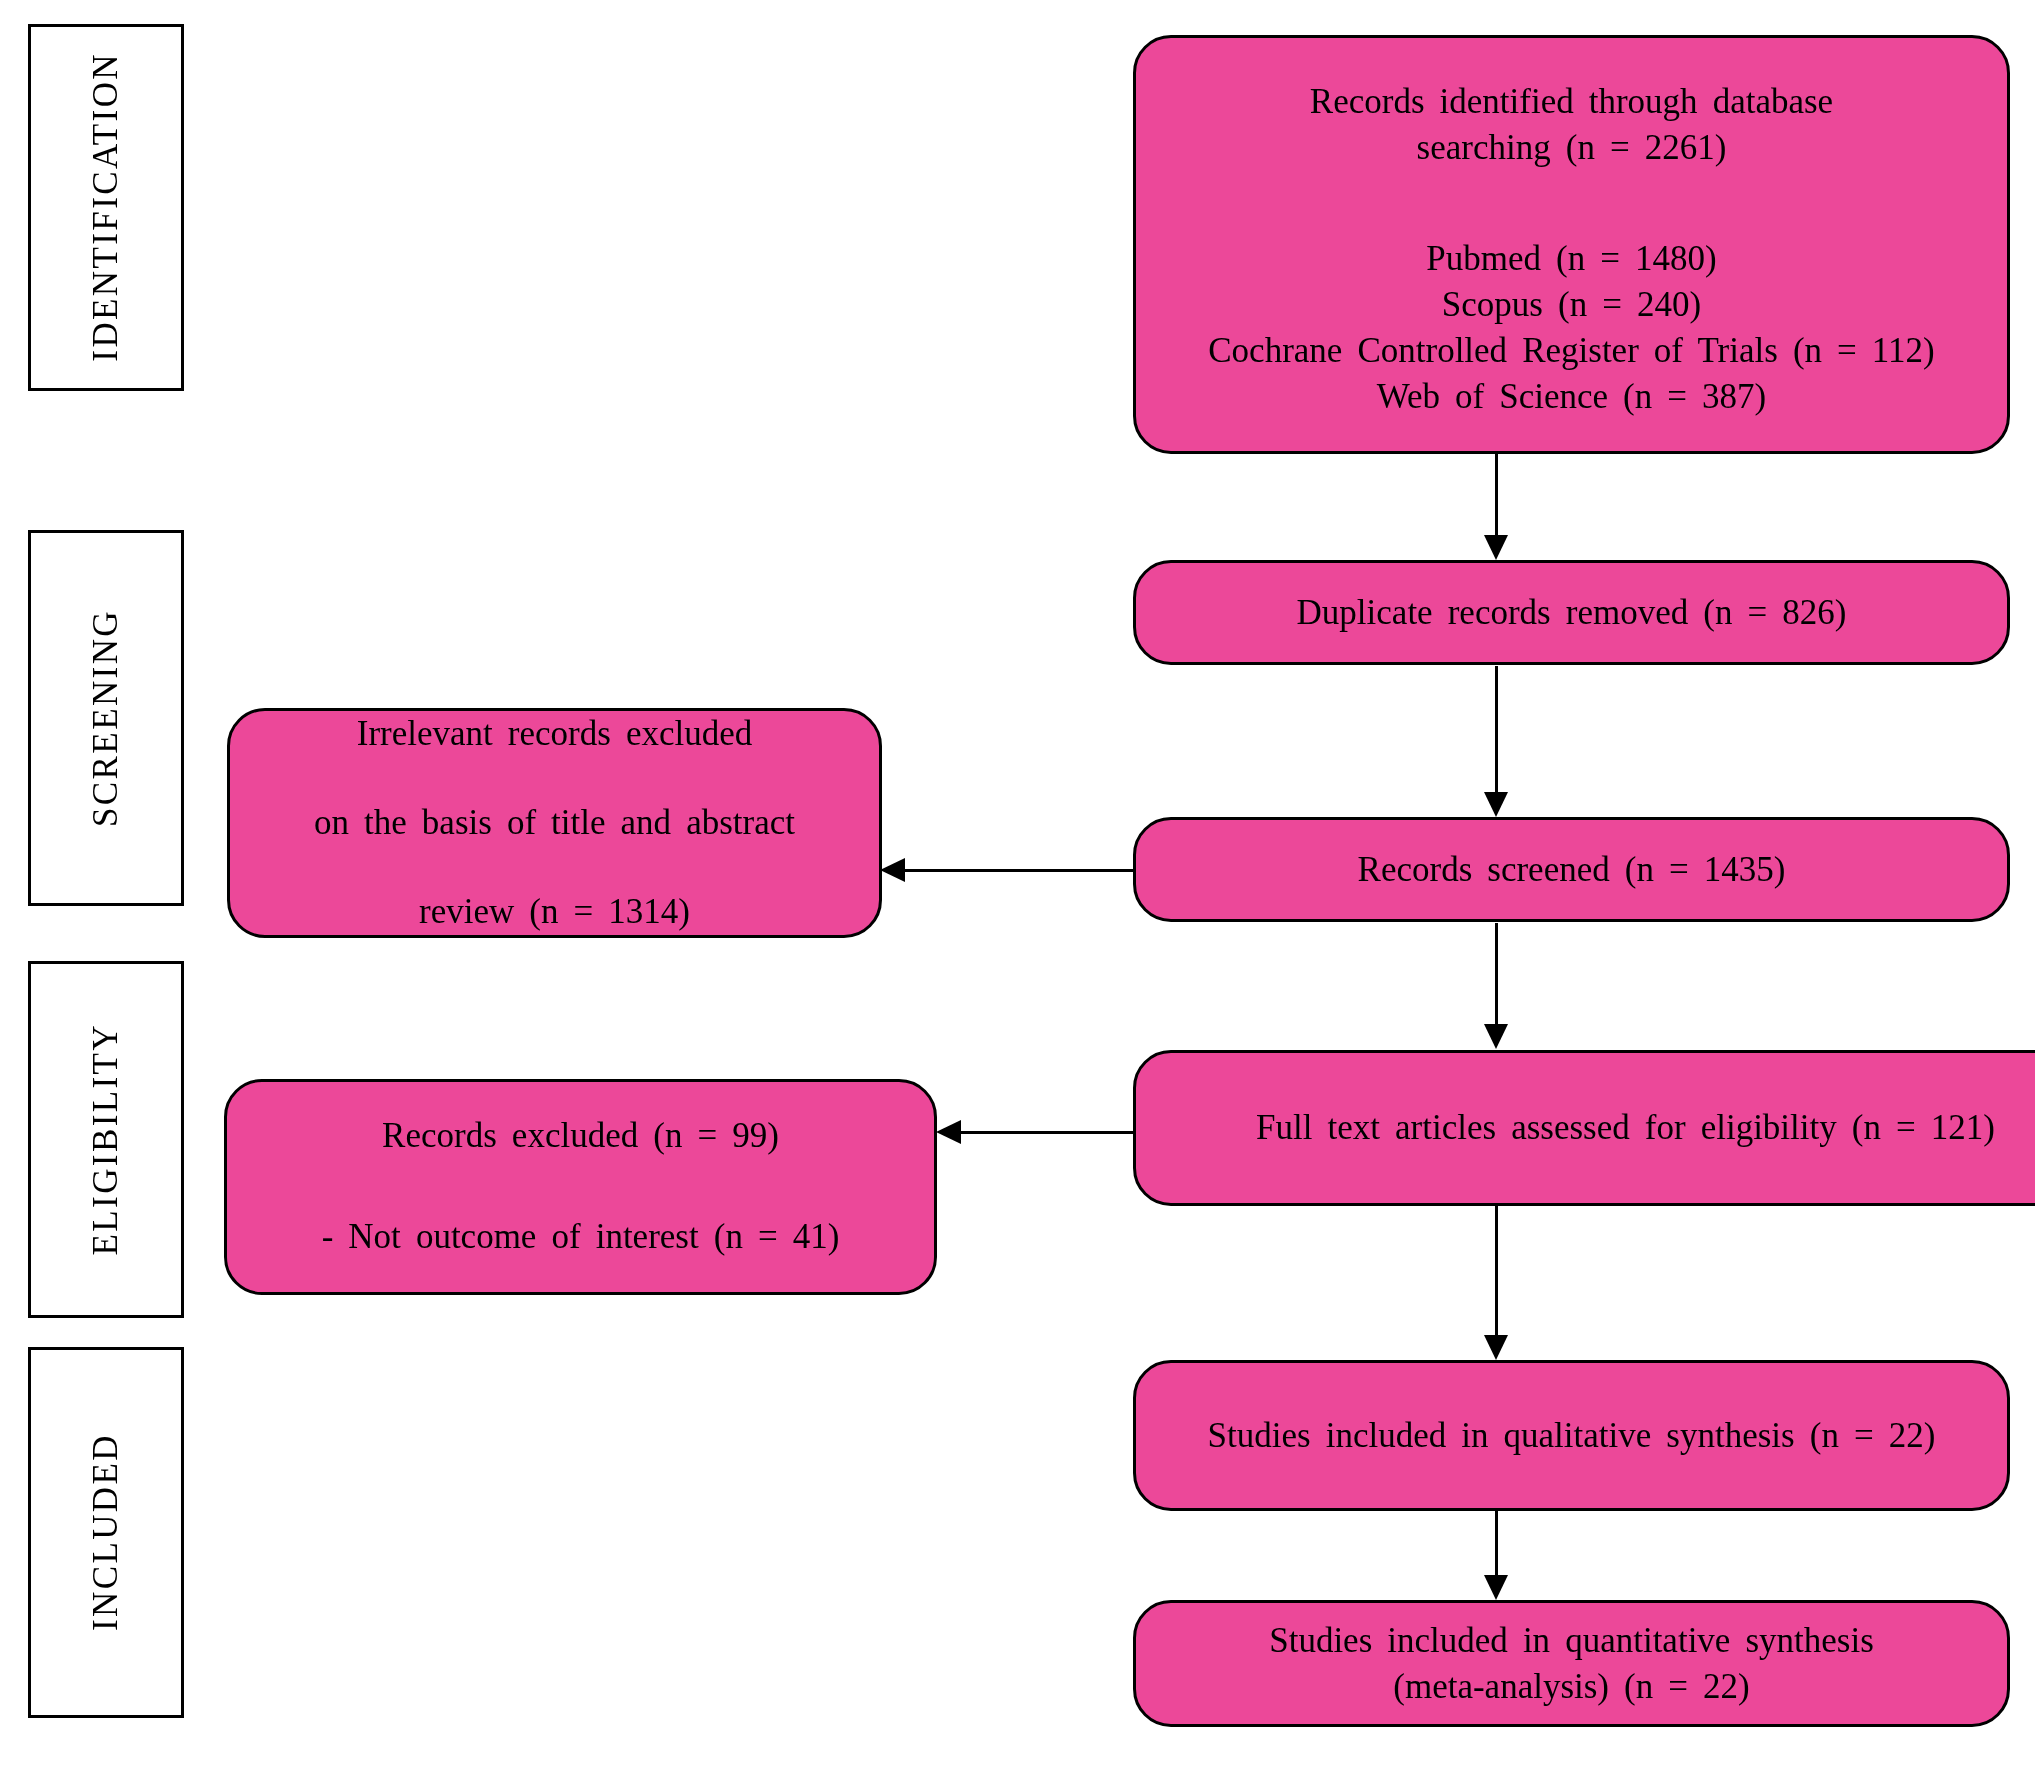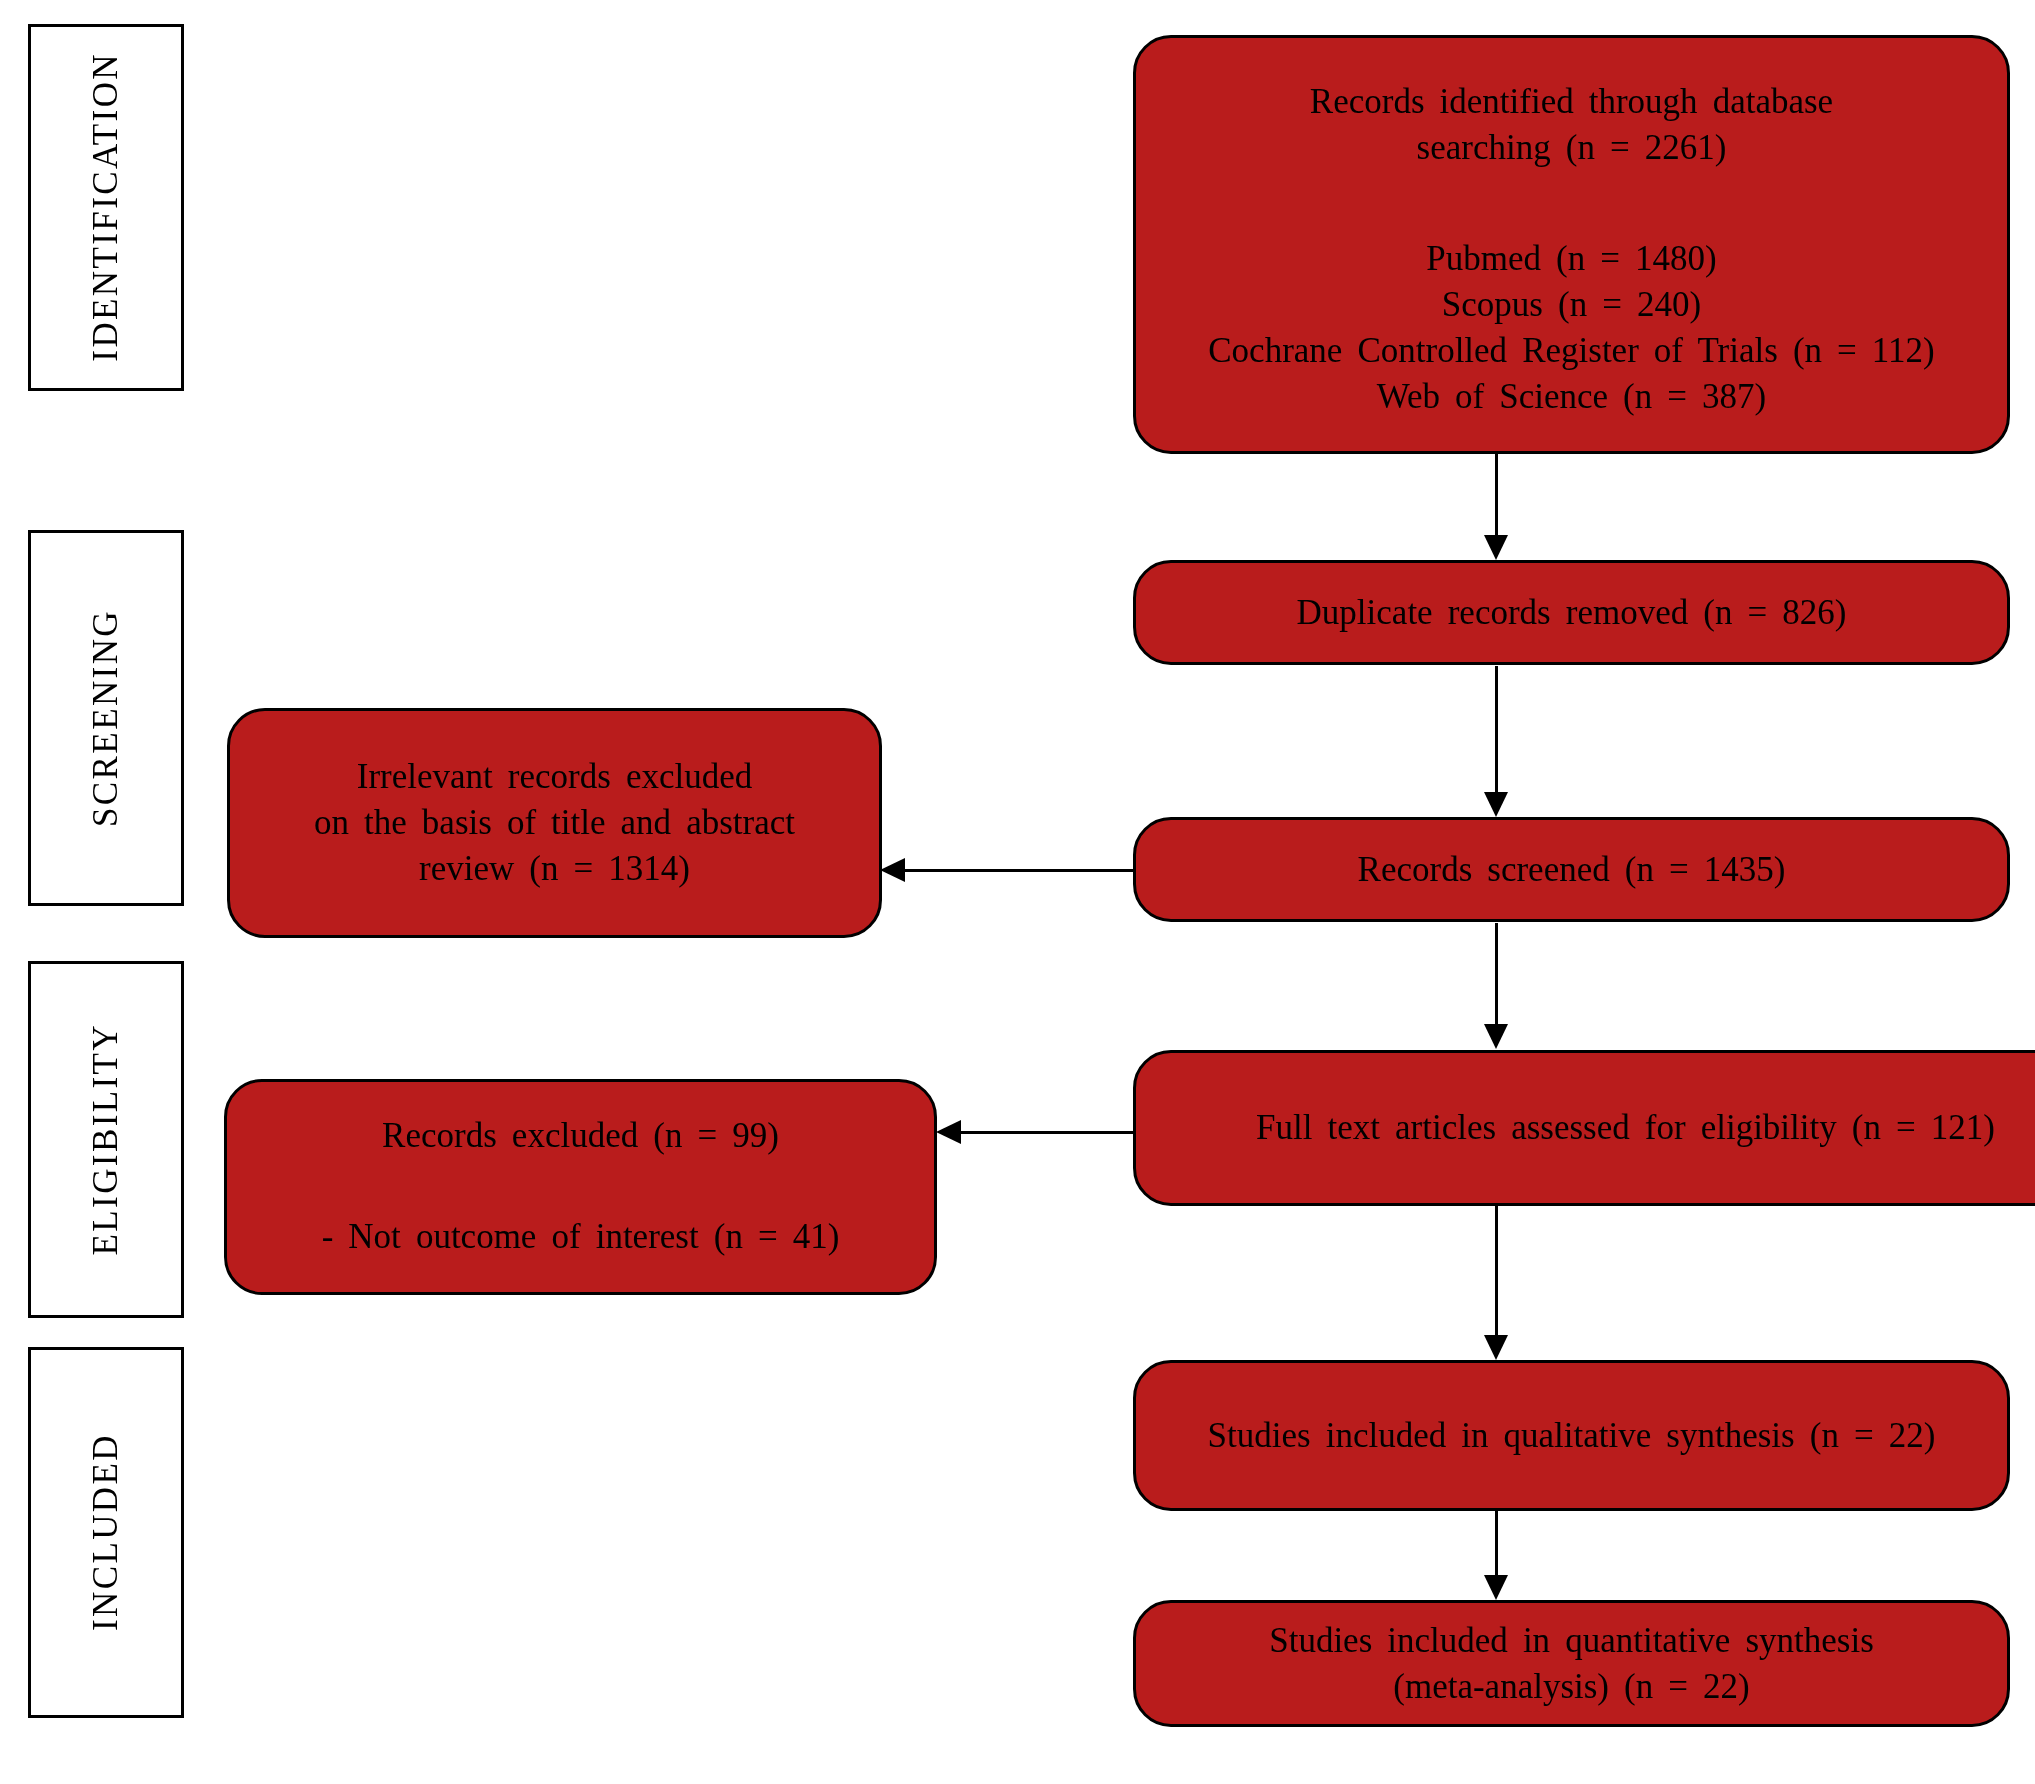--- a/index.html
+++ b/index.html
@@ -30,21 +30,21 @@
     font-size: 35px;
     letter-spacing: 2.4px;
     white-space: nowrap;
   }
   
   .rbox {
     position: absolute;
     border: 3.1px solid #000000;
     border-radius: 38px;
     box-sizing: border-box;
-    background: #b91c1c;
+    background: #ec4899;
     display: flex;
     flex-direction: column;
     align-items: center;
     justify-content: center;
     text-align: center;
     font-size: 35px;
     line-height: 46px;
     word-spacing: 6.3px;
   }
   .rbox .line { width: 100%; }
@@ -113,21 +113,21 @@
 
   <div class="rbox" style="left:1133px; top:1360px; width:877px; height:151px;">
     <div class="line">Studies included in qualitative synthesis (n = 22)</div>
   </div>
 
   <div class="rbox" style="left:1133px; top:1600px; width:877px; height:127px;">
     <div class="line">Studies included in quantitative synthesis</div>
     <div class="line">(meta-analysis) (n = 22)</div>
   </div>
 
-  <div class="rbox" style="left:227px; top:708px; width:655px; height:230px;">
+  <div class="rbox" style="left:227px; top:708px; width:655px; height:230px;justify-content:space-between;">
     <div class="line">Irrelevant records excluded</div>
     <div class="line">on the basis of title and abstract</div>
     <div class="line">review (n = 1314)</div>
   </div>
 
   <div class="rbox box-excluded" style="left:224px; top:1079px; width:713px; height:216px;">
     <div class="line">Records excluded (n = 99)</div>
     <div class="line reason">- Not outcome of interest (n = 41)</div>
   </div>
 

